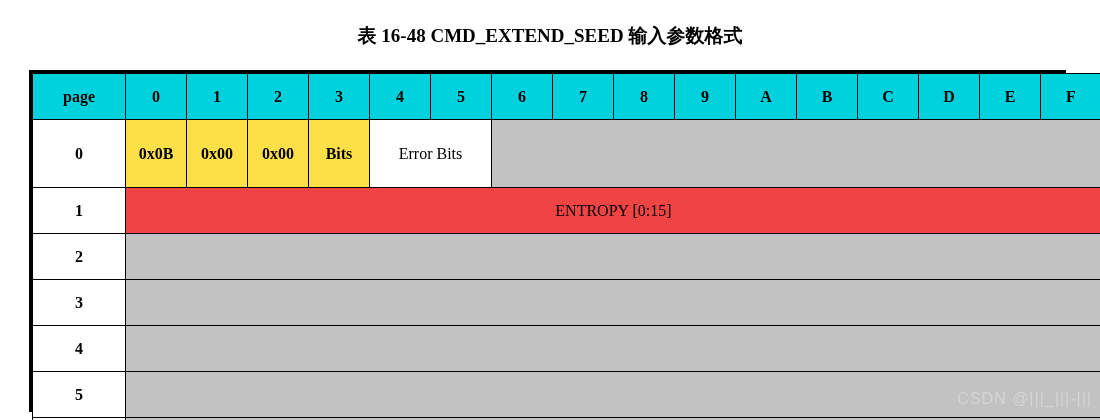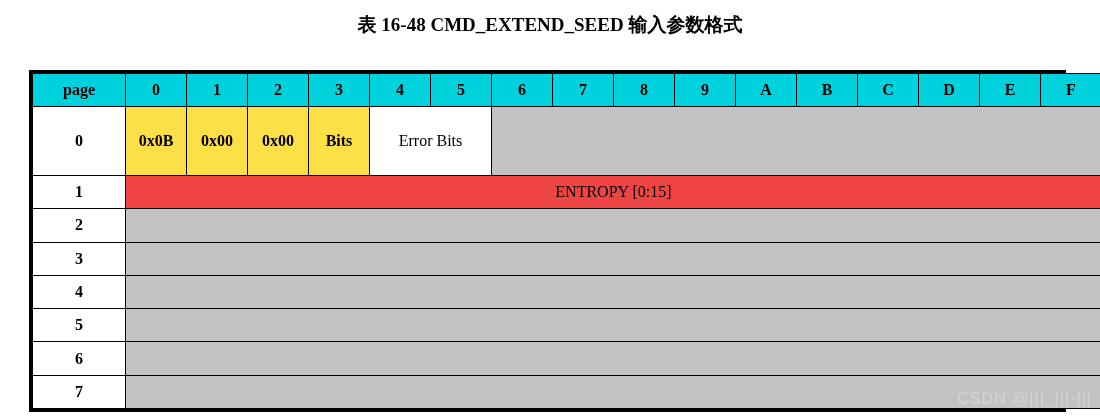--- a/index.html
+++ b/index.html
@@ -15,21 +15,21 @@
     position: relative;
   }
 
   #page-title {
     text-align: center;
     font-size: 19px;
     font-weight: bold;
     color: #000000;
     letter-spacing: 0px;
     margin: 0;
-    padding-top: 13px;
+    padding-top: 24px;
     line-height: 24px;
     font-family: "Liberation Serif", "DejaVu Serif", serif;
   }
 
   #table-wrap {
     position: absolute;
     left: 29px;
     top: 70px;
     width: 1037px;
     height: 342px;
@@ -95,21 +95,21 @@
     border-color: #000000;
   }
 
   td.entropy {
     background: #ef4444;
     font-weight: normal;
     font-size: 16px;
   }
 
   tr.row0 { height: 68px; }
-  tr.row-std { height: 33px; }
+  tr.row-std { height: 46px; }
 
   #watermark {
     position: absolute;
     right: 8px;
     bottom: 12px;
     font-size: 16px;
     color: #d4d4d4;
     font-family: "Liberation Sans", "DejaVu Sans", sans-serif;
     letter-spacing: 1px;
     white-space: nowrap;

